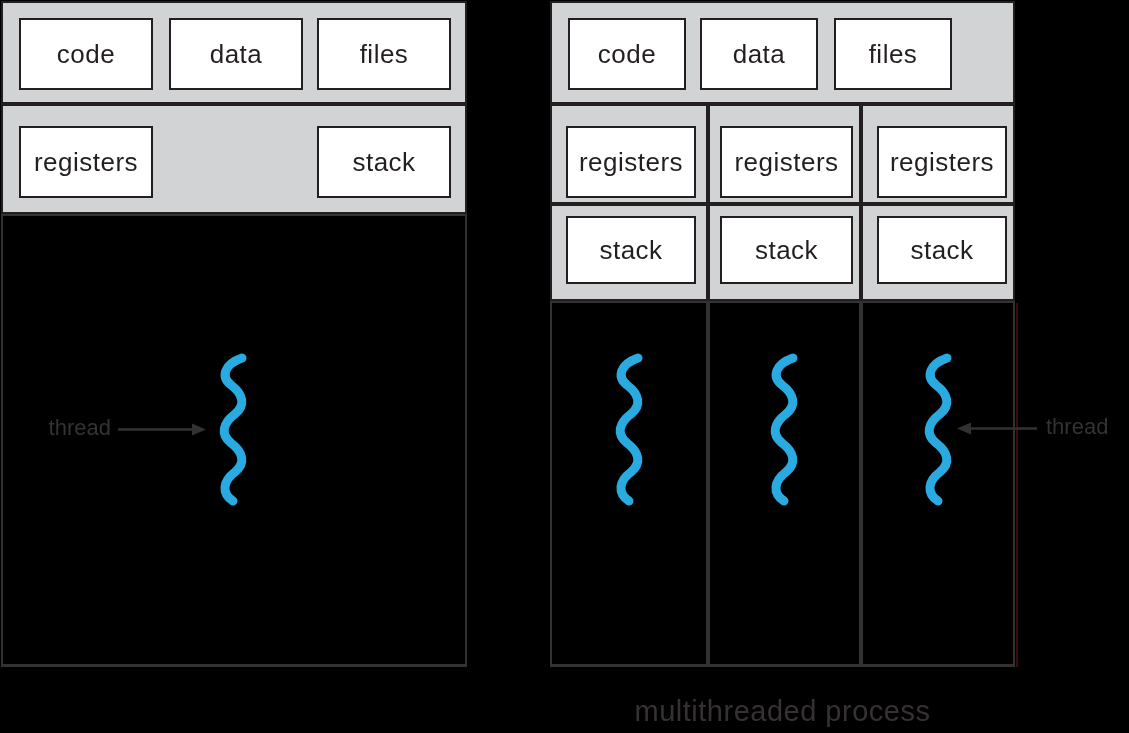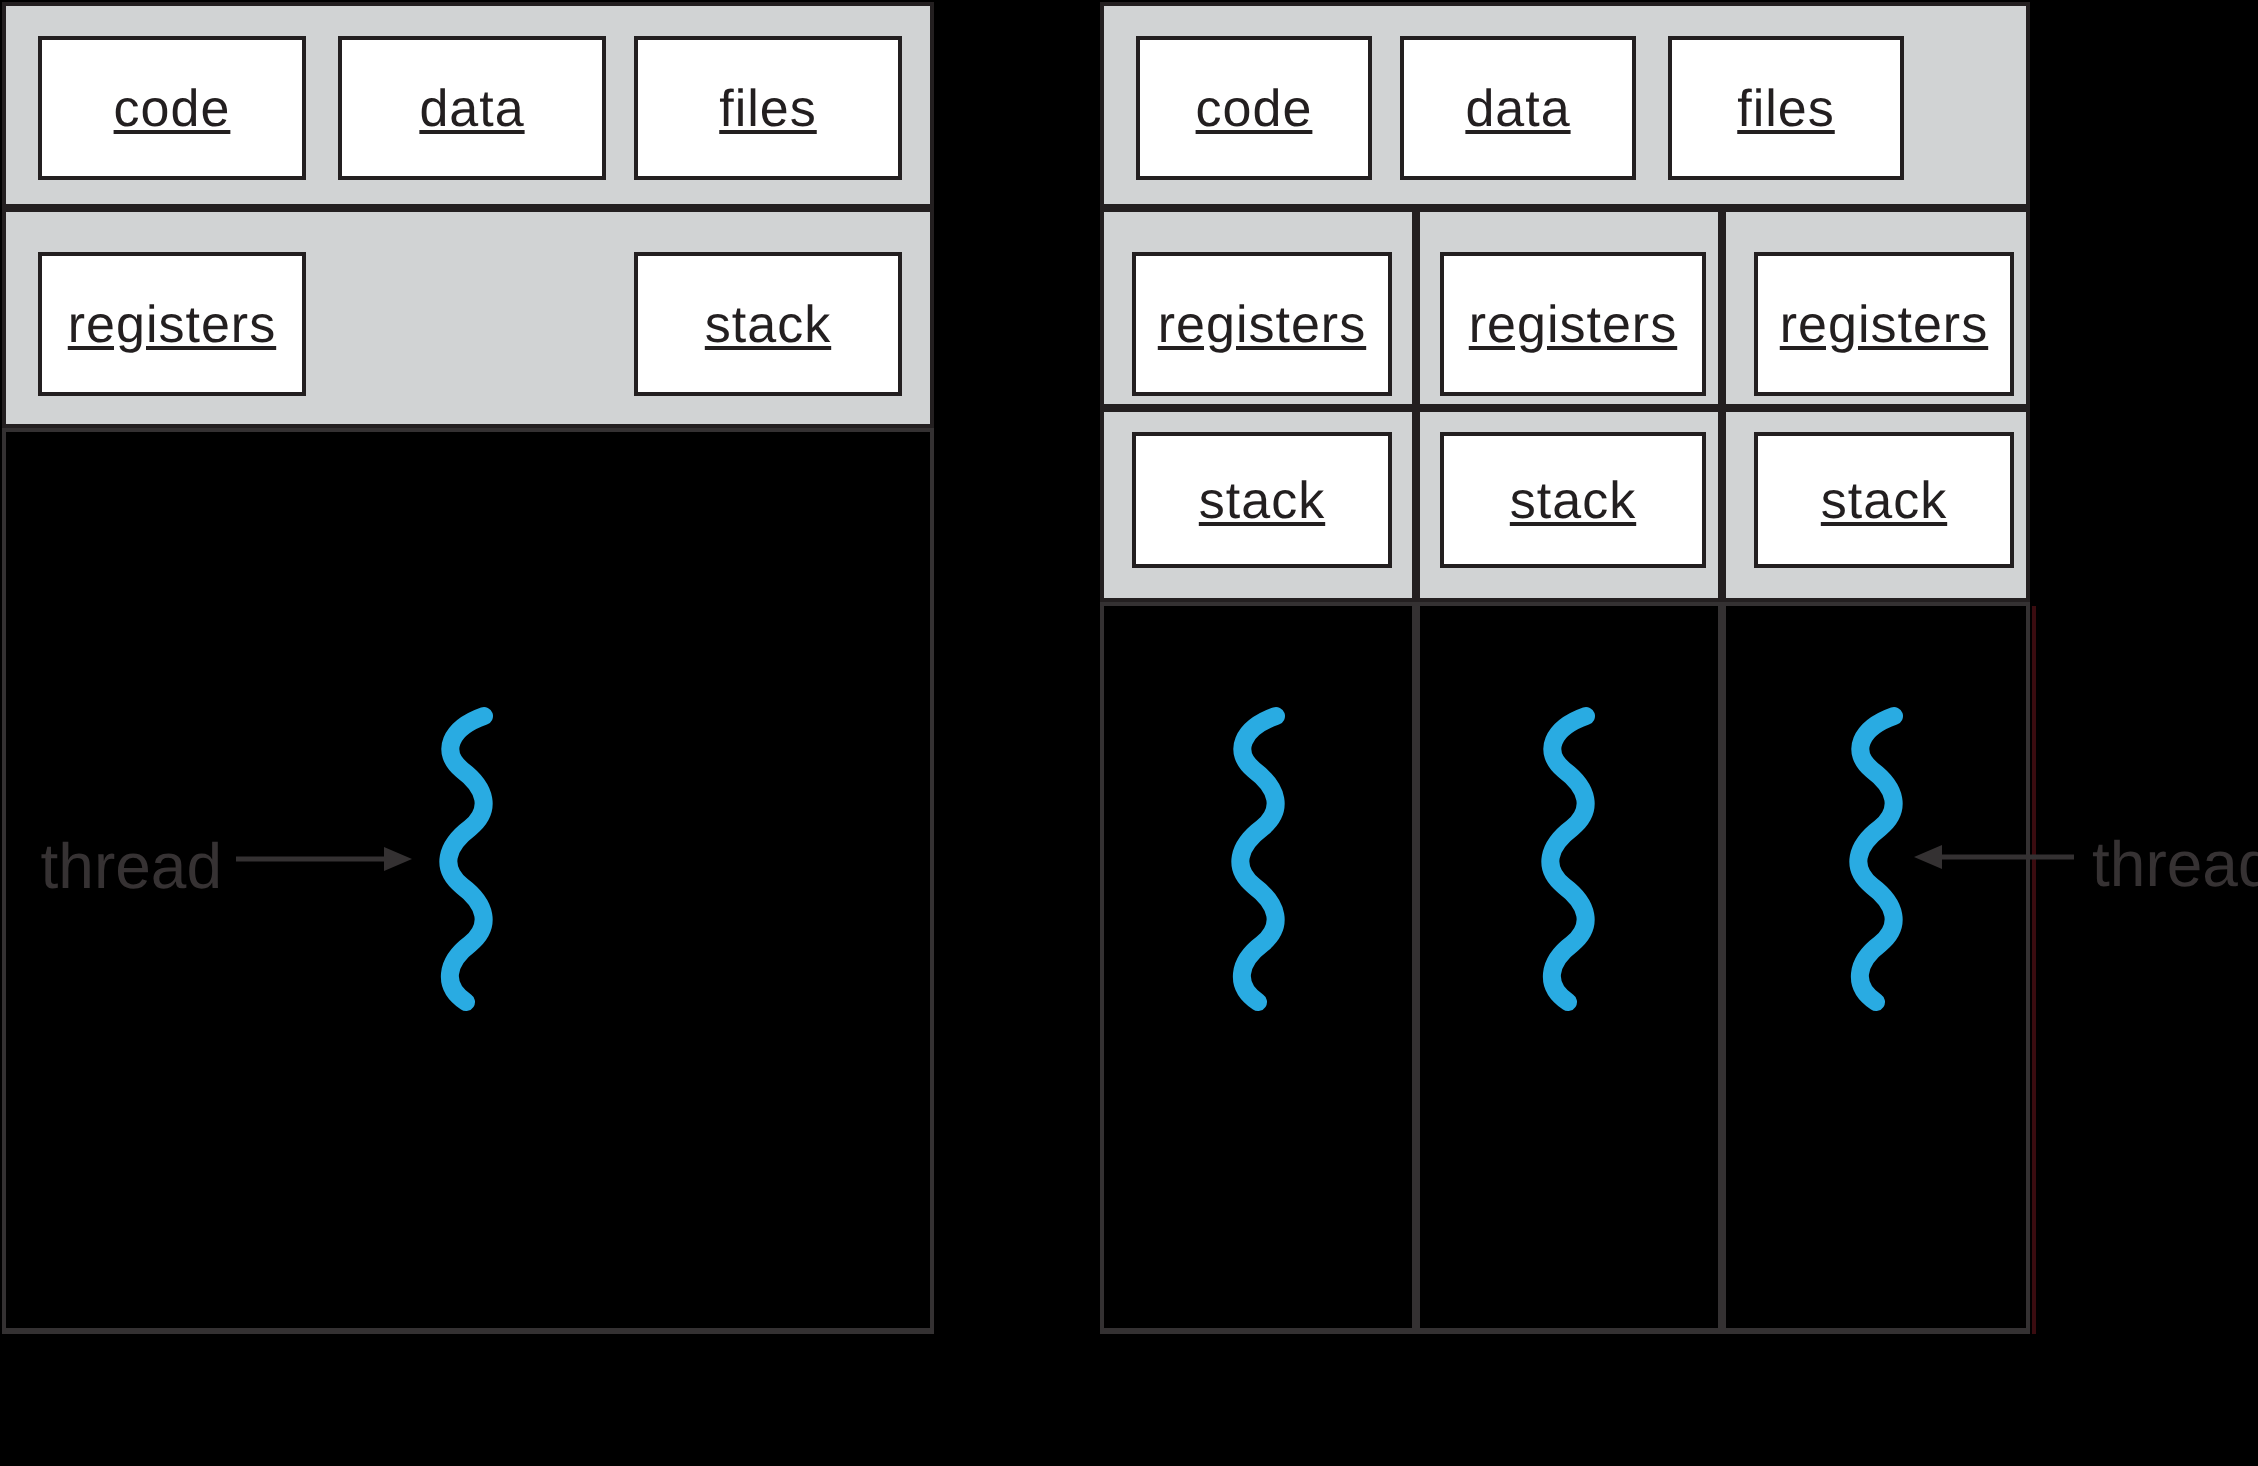--- a/index.html
+++ b/index.html
@@ -31,27 +31,26 @@
     box-sizing:border-box;
   }
   .wbox{
     position:absolute;
     background:#ffffff;
     border:2px solid #231f20;
     box-sizing:border-box;
     display:flex;align-items:center;justify-content:center;
     font-size:26px;color:#231f20;
     letter-spacing:0.5px;
-    text-decoration:underline;
   }
   .squiggle{position:absolute;width:44px;height:156px;}
   .squiggle path{fill:none;stroke:#29abe2;stroke-width:9;stroke-linecap:round;}
   .thread-label{
     position:absolute;
-    font-size:32px;color:#363233;
+    font-size:22px;color:#363233;
     white-space:nowrap;
   }
   .arrow{position:absolute;}
   .arrow line{stroke:#343132;stroke-width:2.6;}
   .arrow polygon{fill:#343132;}
   .caption{
     position:absolute;
     font-size:29px;color:#363233;
     text-align:center;
     letter-spacing:0.5px;
@@ -167,14 +166,17 @@
   <div class="red-edge" style="left:1016px;top:303px;width:2px;height:364px;"></div>
 
   <svg class="arrow" style="left:956px;top:420px;position:absolute;" width="82" height="17" viewBox="0 0 82 17">
     <line x1="14" y1="8.5" x2="81" y2="8.5"></line>
     <polygon points="15,2.5 1,8.5 15,14.5"></polygon>
   </svg>
   <div class="thread-label" style="left:1046px;top:414px;text-align:left;">
     <span>thread</span>
   </div>
 
+  <div class="caption" style="left:550px;top:695px;width:465px;">
+    <span>multithreaded process</span>
+  </div>
 
 </div>
 
 </body></html>

